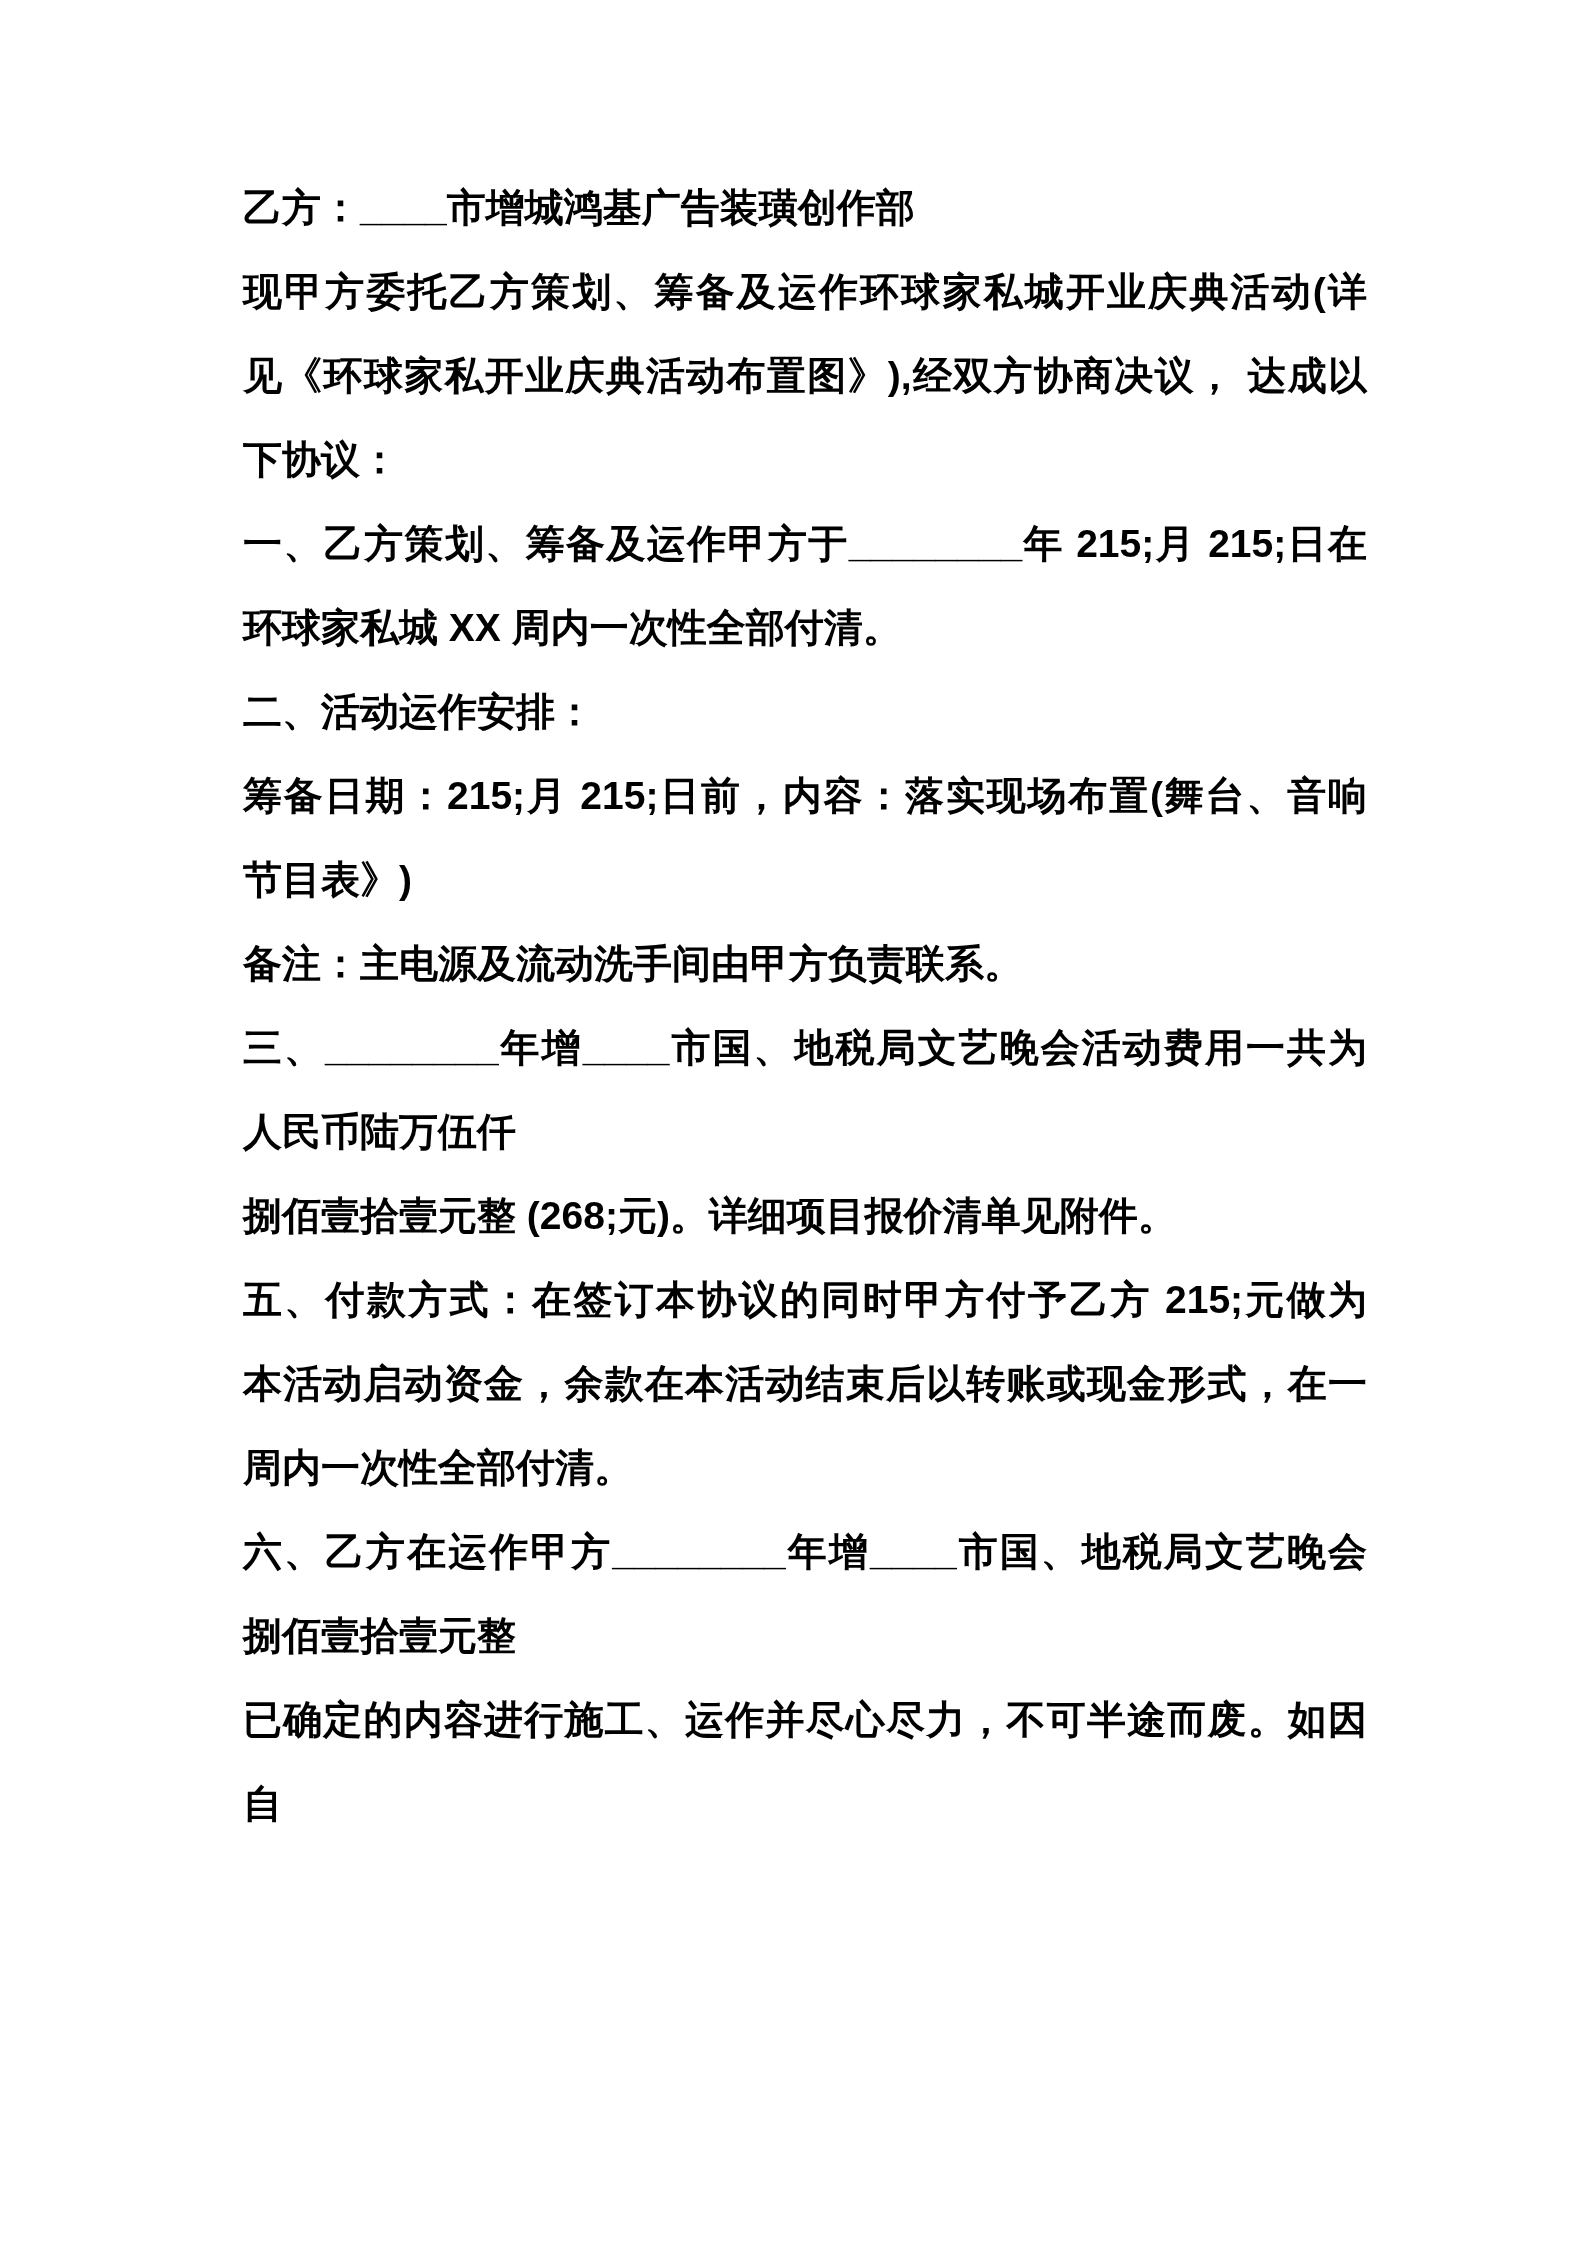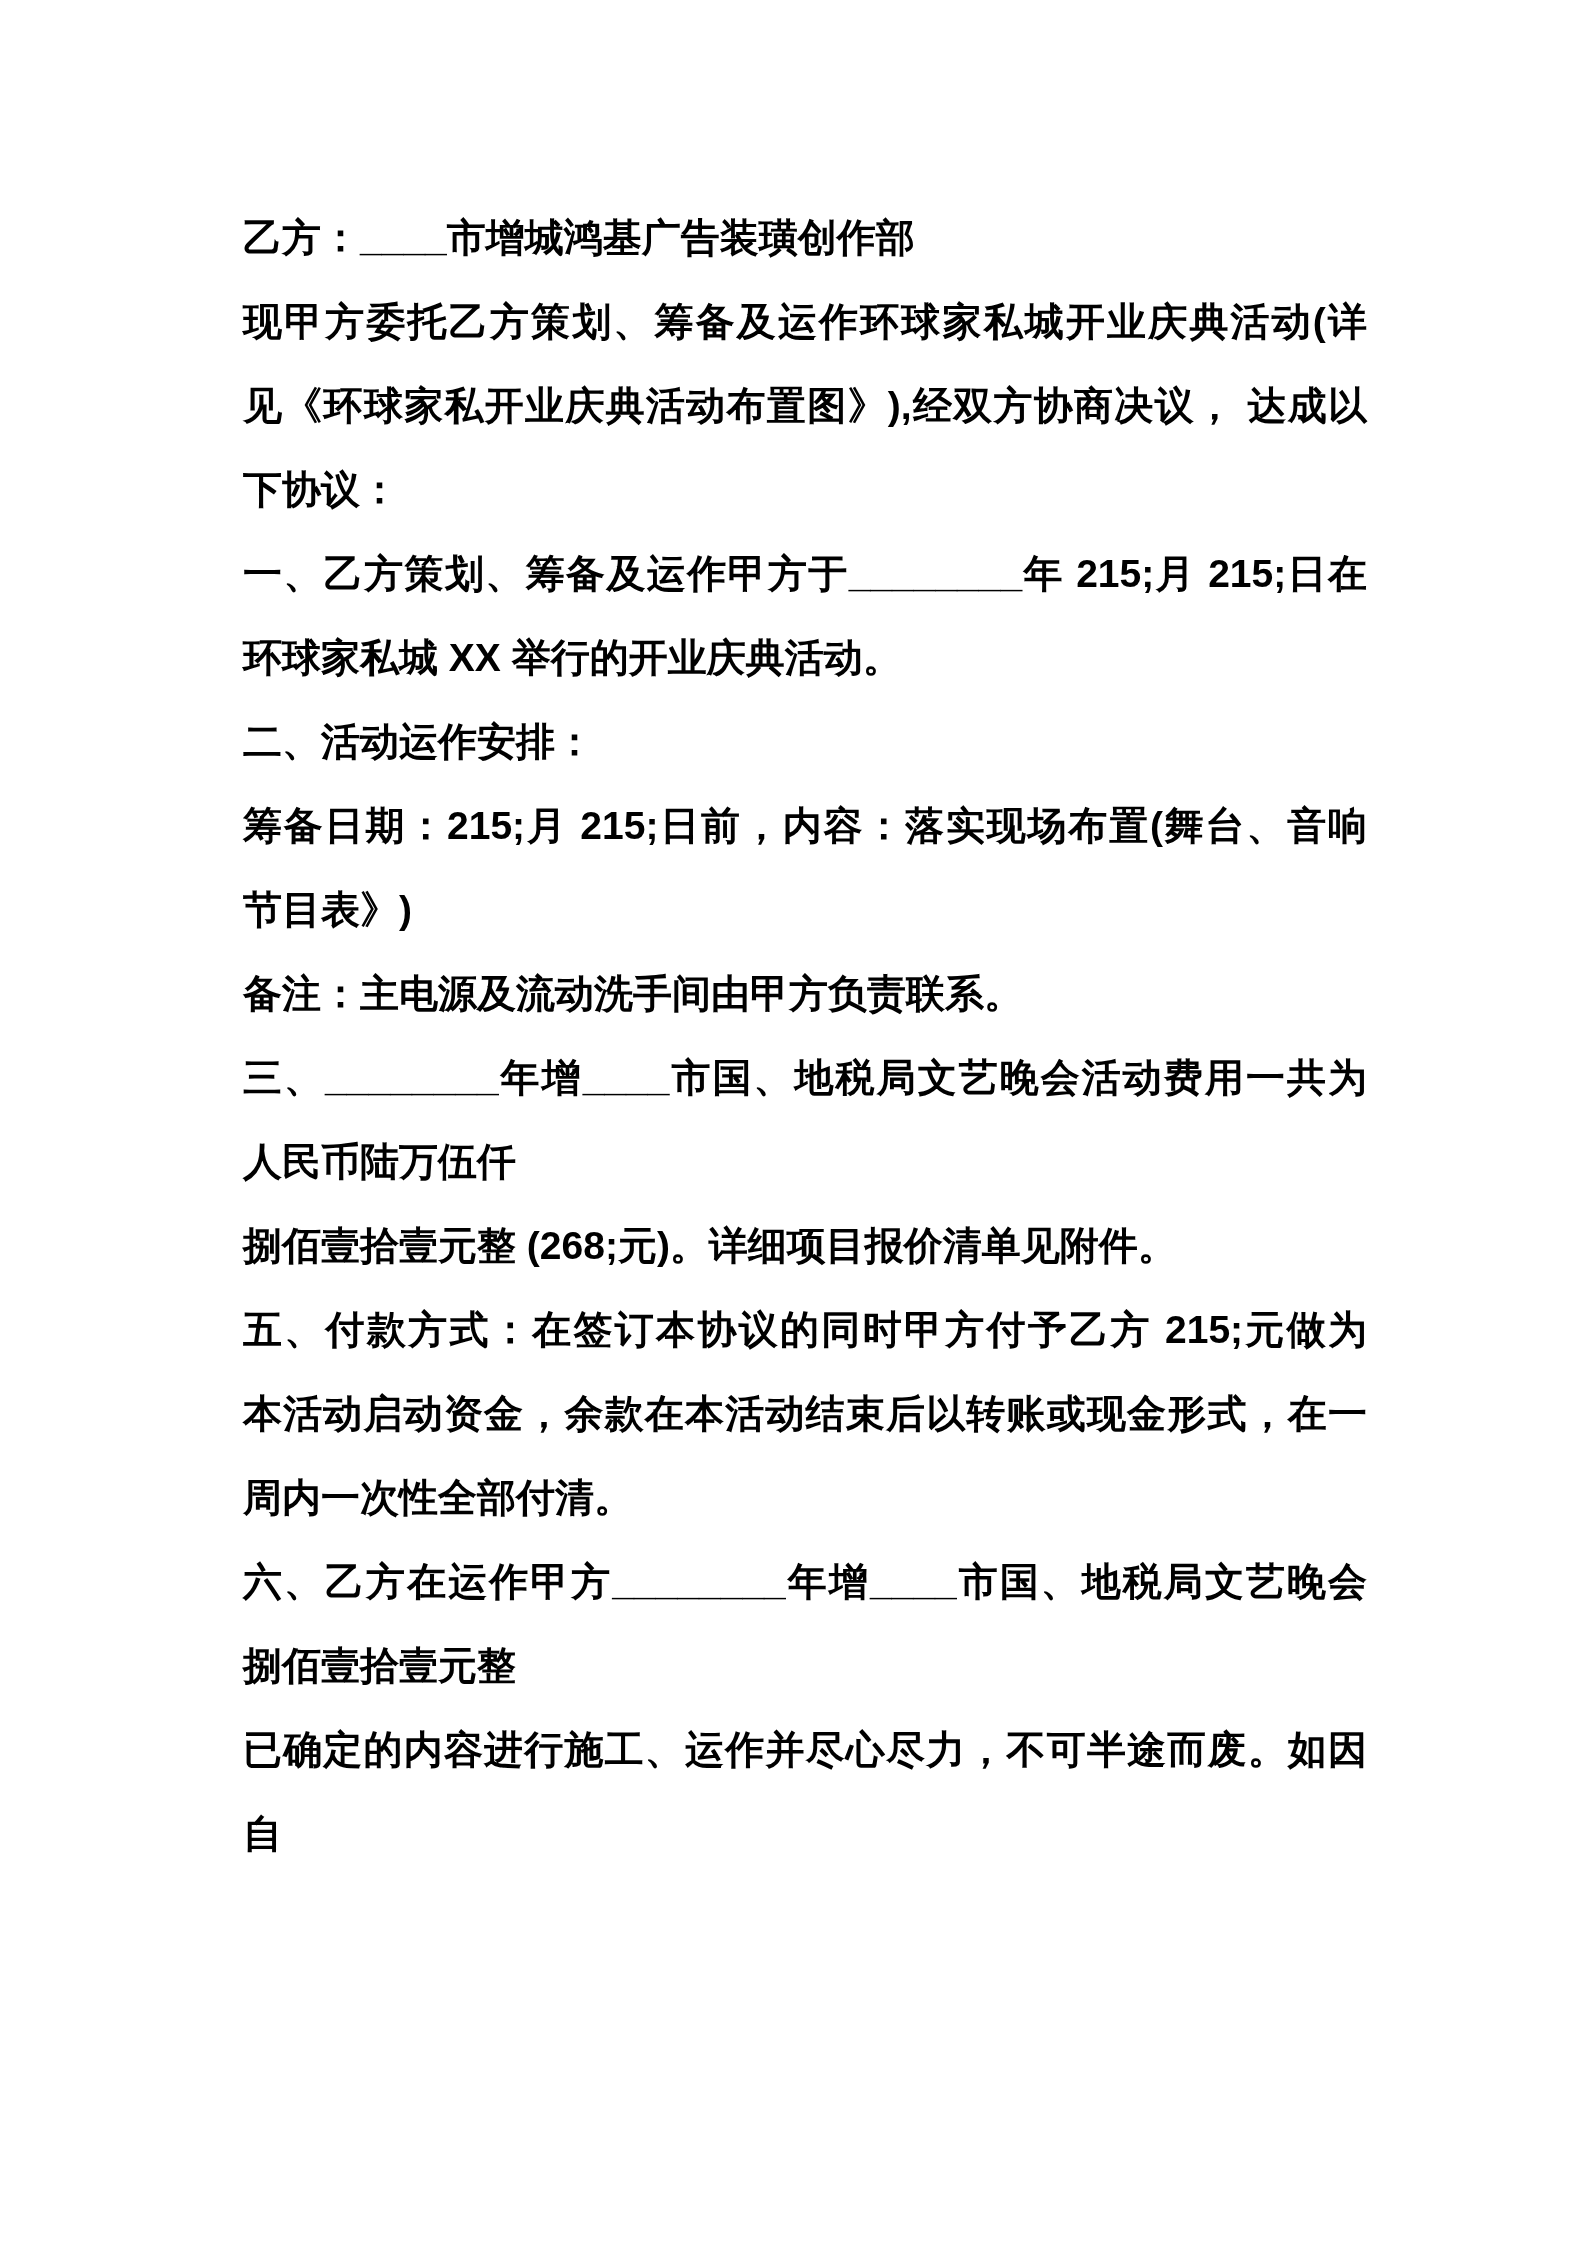--- a/index.html
+++ b/index.html
@@ -10,21 +10,21 @@
   .page {
     position: relative;
     width: 1586px;
     height: 2244px;
     background: #ffffff;
     overflow: hidden;
     font-family: "Liberation Sans", sans-serif;
   }
   .doc-body {
     position: absolute;
-    top: 196px;
+    top: 166px;
     left: 243px;
     width: 1124px;
     color: #000000;
     font-size: 39px;
     font-weight: 700;
     line-height: 84px;
     letter-spacing: 0;
   }
   .doc-line {
     text-align: justify;
@@ -39,21 +39,21 @@
 </head>
 <body>
 
 <div class="page">
   <div class="doc-body">
       <div class="doc-line">乙方：____市增城鸿基广告装璜创作部</div>
       <div class="doc-line fill">现甲方委托乙方策划、筹备及运作环球家私城开业庆典活动(详</div>
       <div class="doc-line fill">见《环球家私开业庆典活动布置图》),经双方协商决议， 达成以</div>
       <div class="doc-line">下协议：</div>
       <div class="doc-line fill">一、乙方策划、筹备及运作甲方于________年 215;月 215;日在</div>
-      <div class="doc-line">环球家私城 XX 举行的开业庆典活动。</div>
+      <div class="doc-line">环球家私城 XX 周内一次性全部付清。</div>
       <div class="doc-line">二、活动运作安排：</div>
       <div class="doc-line fill">筹备日期：215;月 215;日前，内容：落实现场布置(舞台、音响</div>
       <div class="doc-line">节目表》)</div>
       <div class="doc-line">备注：主电源及流动洗手间由甲方负责联系。</div>
       <div class="doc-line fill">三、________年增____市国、地税局文艺晚会活动费用一共为</div>
       <div class="doc-line">人民币陆万伍仟</div>
       <div class="doc-line">捌佰壹拾壹元整 (268;元)。详细项目报价清单见附件。</div>
       <div class="doc-line fill">五、付款方式：在签订本协议的同时甲方付予乙方 215;元做为</div>
       <div class="doc-line fill">本活动启动资金，余款在本活动结束后以转账或现金形式，在一</div>
       <div class="doc-line">周内一次性全部付清。</div>

